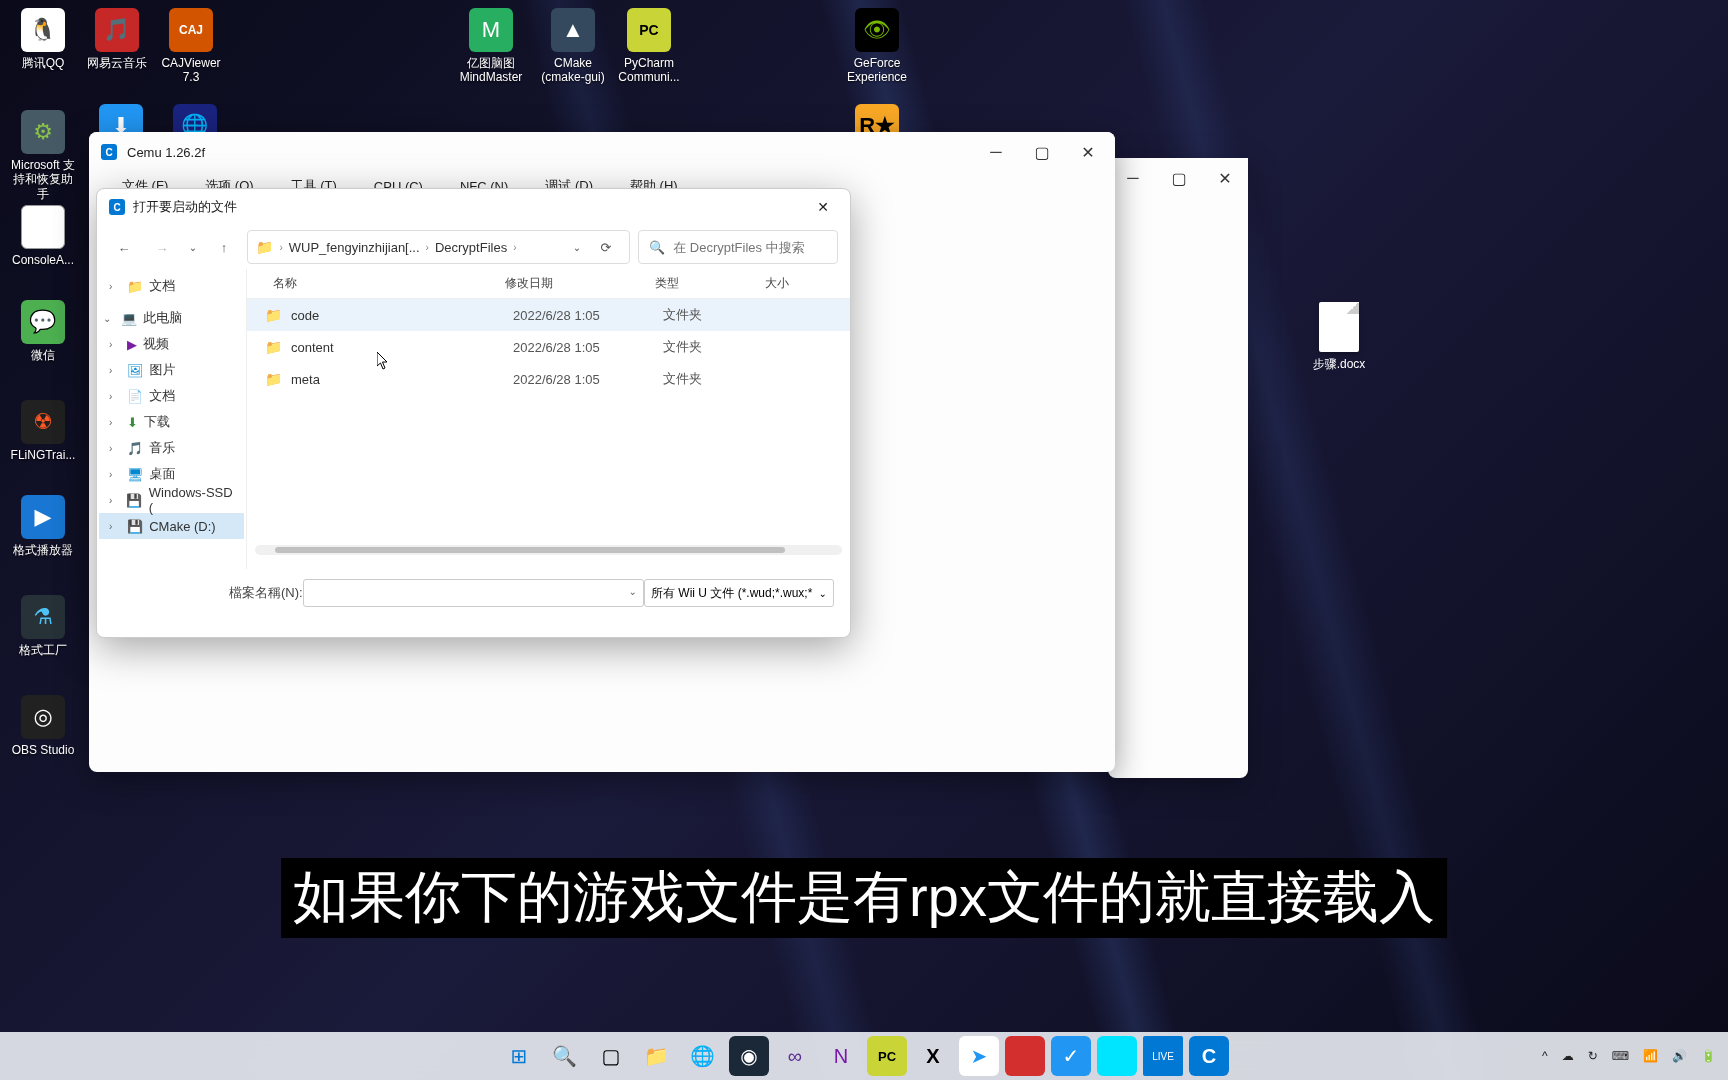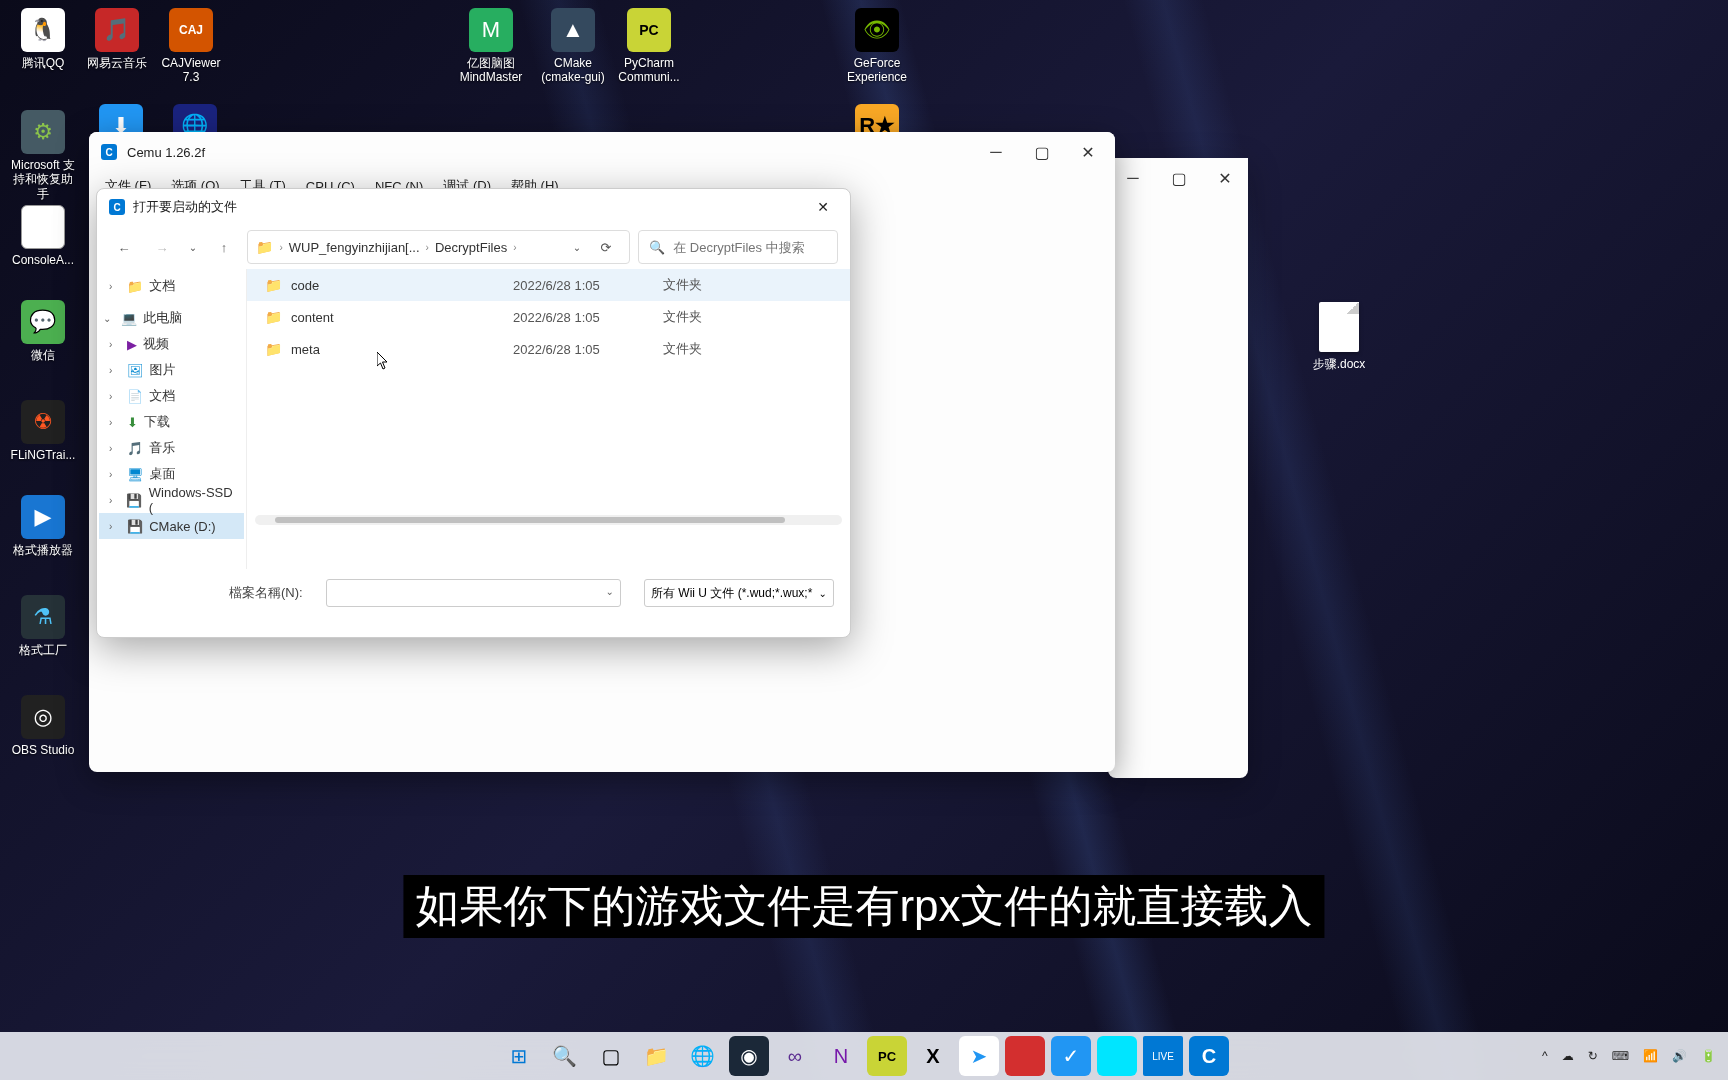--- a/index.html
+++ b/index.html
@@ -8,21 +8,21 @@
 .bg-stripes { position: absolute; inset: 0; background: linear-gradient(75deg, transparent 40%, rgba(100,150,255,0.1) 42%, transparent 44%, transparent 55%, rgba(100,150,255,0.15) 57%, transparent 59%, transparent 70%, rgba(100,150,255,0.1) 72%, transparent 74%); }
 .desktop-icon { position: absolute; width: 70px; text-align: center; color: #fff; font-size: 12px; cursor: pointer; }
 .desktop-icon .icon-box { width: 44px; height: 44px; margin: 0 auto 4px; border-radius: 6px; display: flex; align-items: center; justify-content: center; font-size: 22px; }
 .desktop-icon .label { text-shadow: 0 1px 2px rgba(0,0,0,0.8); line-height: 1.2; }
 .window { position: absolute; background: #fdfdfd; border-radius: 8px; box-shadow: 0 8px 32px rgba(0,0,0,0.4); overflow: hidden; }
 .titlebar { height: 40px; display: flex; align-items: center; padding: 0 4px 0 12px; background: #fdfdfd; }
 .titlebar .app-icon { width: 16px; height: 16px; margin-right: 10px; background: #0078d4; border-radius: 3px; color:#fff; font-size:10px; display:flex; align-items:center; justify-content:center; font-weight:bold;}
 .titlebar .title { flex: 1; font-size: 13px; color: #222; }
 .titlebar .win-btn { width: 46px; height: 40px; display: flex; align-items: center; justify-content: center; color: #333; cursor: pointer; }
 .menubar { height: 28px; display: flex; align-items: center; padding: 0 8px; font-size: 13px; color: #222; gap: 4px; background:#fdfdfd; }
-.menubar .menu-item { padding: 4px 8px; cursor: pointer; }
+.menubar .menu-item { padding: 4px 8px; cursor: pointer; margin-left: 17px; }
 .dialog { position: absolute; background: #fff; border-radius: 8px; box-shadow: 0 10px 40px rgba(0,0,0,0.35); overflow: hidden; border: 1px solid #ccc; }
 .dialog-title { height: 36px; display: flex; align-items: center; padding: 0 8px 0 12px; font-size: 13px; color: #222; }
 .dialog-title .dlg-icon { width: 16px; height: 16px; margin-right: 8px; background:#0078d4; border-radius:3px; color:#fff; font-size:10px; display:flex; align-items:center; justify-content:center; font-weight:bold;}
 .dialog-title .spacer { flex: 1; }
 .dialog-title .x-btn { width: 38px; height: 30px; display: flex; align-items: center; justify-content: center; cursor: pointer; font-size: 14px; }
 .nav-strip { height: 44px; display: flex; align-items: center; padding: 0 12px; gap: 8px; }
 .nav-btn { width: 30px; height: 30px; display: flex; align-items: center; justify-content: center; color: #555; cursor: pointer; border-radius: 4px; font-size: 13px; }
 .breadcrumb { flex: 1; height: 34px; border: 1px solid #ddd; border-radius: 4px; display: flex; align-items: center; padding: 0 8px; font-size: 13px; gap: 6px; }
 .breadcrumb .crumb { cursor: pointer; color: #333; }
 .breadcrumb .sep { color: #888; font-size: 10px; }
@@ -42,27 +42,27 @@
 .list-header { display: flex; height: 30px; align-items: center; font-size: 12px; color: #444; border-bottom: 1px solid #eee; padding: 0 8px; }
 .list-header .col-name { width: 250px; padding-left: 18px;}
 .list-header .col-date { width: 150px; }
 .list-header .col-type { width: 110px; }
 .list-header .col-size { width: 60px; }
 .file-row { display: flex; height: 32px; align-items: center; font-size: 13px; color: #333; padding: 0 8px; cursor: pointer; }
 .file-row .ficon { width: 18px; color: #e8b84a; font-size: 14px; margin-right: 8px; margin-left:10px;}
 .file-row .fname { width: 222px; }
 .file-row .fdate { width: 150px; color: #555; }
 .file-row .ftype { width: 110px; color: #555; }
-.dialog-footer { padding: 10px 16px; display: flex; align-items: center; gap: 23px; font-size: 13px; }
+.dialog-footer { padding: 10px 16px; display: flex; align-items: center; gap: 0; font-size: 13px; }
 .dialog-footer .lbl { color: #444; }
 .dialog-footer .fname-input { flex: 1; height: 28px; border: 1px solid #ccc; border-radius: 3px; padding: 0 20px 0 8px; font-size: 13px; position:relative; background:#fff;}
 .dialog-footer .filetype-sel { width: 190px; height: 28px; border: 1px solid #ccc; border-radius: 3px; padding: 0 6px; font-size: 12px; display: flex; align-items: center; justify-content: space-between; }
 .scrollbar-track { height: 10px; background: #f0f0f0; margin: 0 8px; border-radius: 5px; position:relative;}
 .scrollbar-thumb { position:absolute; left:20px; width: 510px; height: 6px; top:2px; background: #c0c0c0; border-radius: 3px; }
-.subtitle-overlay { position: absolute; left: 50%; transform: translateX(-50%); color: #fff; font-size: 44px; background: #000; padding: 2px 12px; font-weight: 500; white-space: nowrap; }
+.subtitle-overlay { position: absolute; left: 50%; transform: translateX(-50%); color: #fff; font-size: 56px; background: #000; padding: 2px 12px; font-weight: 500; white-space: nowrap; }
 .legion-logo { position: absolute; right: 0; bottom: 40px; color: #fff; font-size: 62px; font-weight: 800; letter-spacing: 4px; font-style: italic; }
 .taskbar { position: absolute; bottom: 0; left: 0; right: 0; height: 48px; background: rgba(240,243,249,0.88); backdrop-filter: blur(20px); display: flex; align-items: center; justify-content: center; gap: 6px; }
 .taskbar .tb-icon { width: 40px; height: 40px; border-radius: 4px; display: flex; align-items: center; justify-content: center; font-size: 20px; cursor: pointer; }
 .taskbar .tray { position: absolute; right: 12px; display: flex; align-items: center; gap: 14px; font-size: 12px; color: #222; }
 .cursor-ptr { position: absolute; left: 377px; top: 352px; pointer-events: none; font-size: 14px; color:#000;}
 .hidden-window { position: absolute; background: #fdfdfd; border-radius: 8px; box-shadow: 0 8px 32px rgba(0,0,0,0.3); }
 .file-desktop-icon { position: absolute; width: 70px; text-align: center; color: #fff; font-size: 12px; }
 .file-desktop-icon .page { width: 40px; height: 50px; background: #fff; margin: 0 auto 4px; border-radius: 2px; box-shadow: 0 2px 4px rgba(0,0,0,0.3); position:relative;}
 .file-desktop-icon .page::after{content:""; position:absolute; right:0; top:0; width:12px; height:12px; background:linear-gradient(135deg,#fff 50%,#ccc 50%);}
 </style>
@@ -248,20 +248,26 @@
             <span class="ticon" style="color:#78909c;">💾</span>
             <span>Windows-SSD (</span>
           </div>
         <div class="tree-item selected">
             <span class="chev">›</span>
             <span class="ticon" style="color:#78909c;">💾</span>
             <span>CMake (D:)</span>
           </div>
       </div>
       <div class="filelist">
+        <div class="list-header">
+          <div class="col-name">名称</div>
+          <div class="col-date">修改日期</div>
+          <div class="col-type">类型</div>
+          <div class="col-size">大小</div>
+        </div>
         <div class="file-row" style="background:#eaf3fb;">
           <span class="ficon">📁</span>
           <span class="fname">code</span>
           <span class="fdate">2022/6/28 1:05</span>
           <span class="ftype">文件夹</span>
         </div>
         <div class="file-row">
           <span class="ficon">📁</span>
           <span class="fname">content</span>
           <span class="fdate">2022/6/28 1:05</span>

